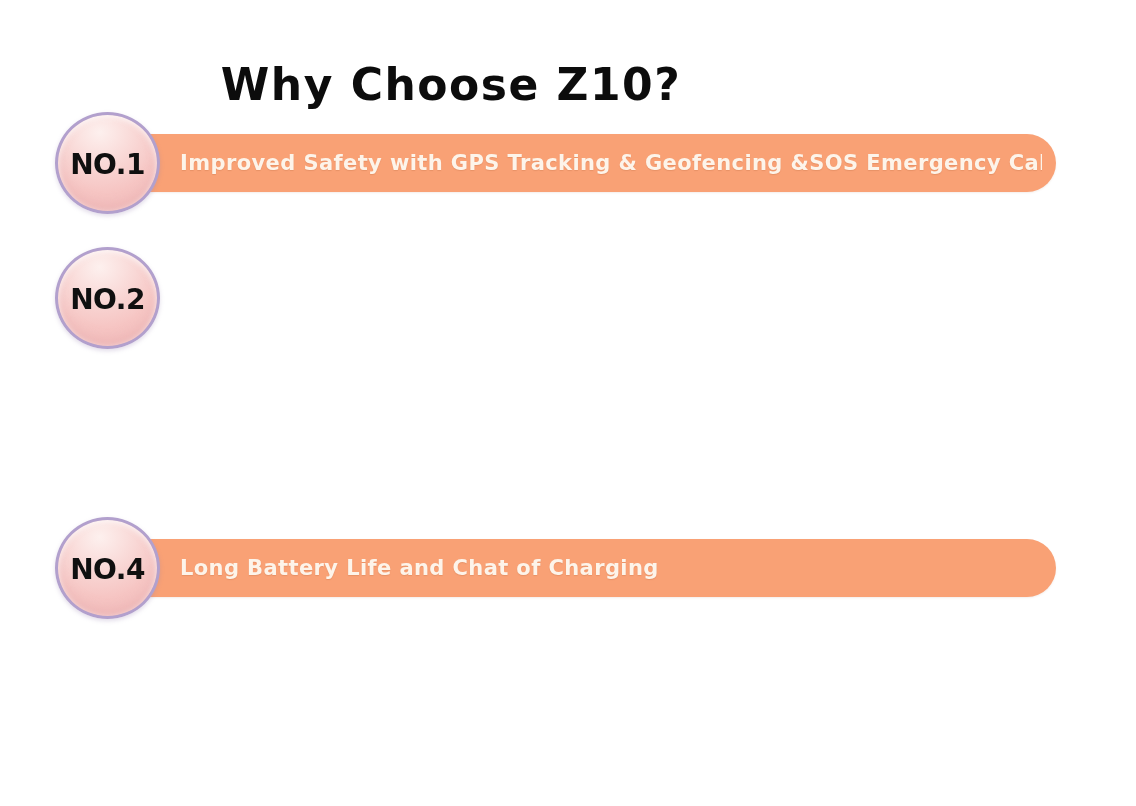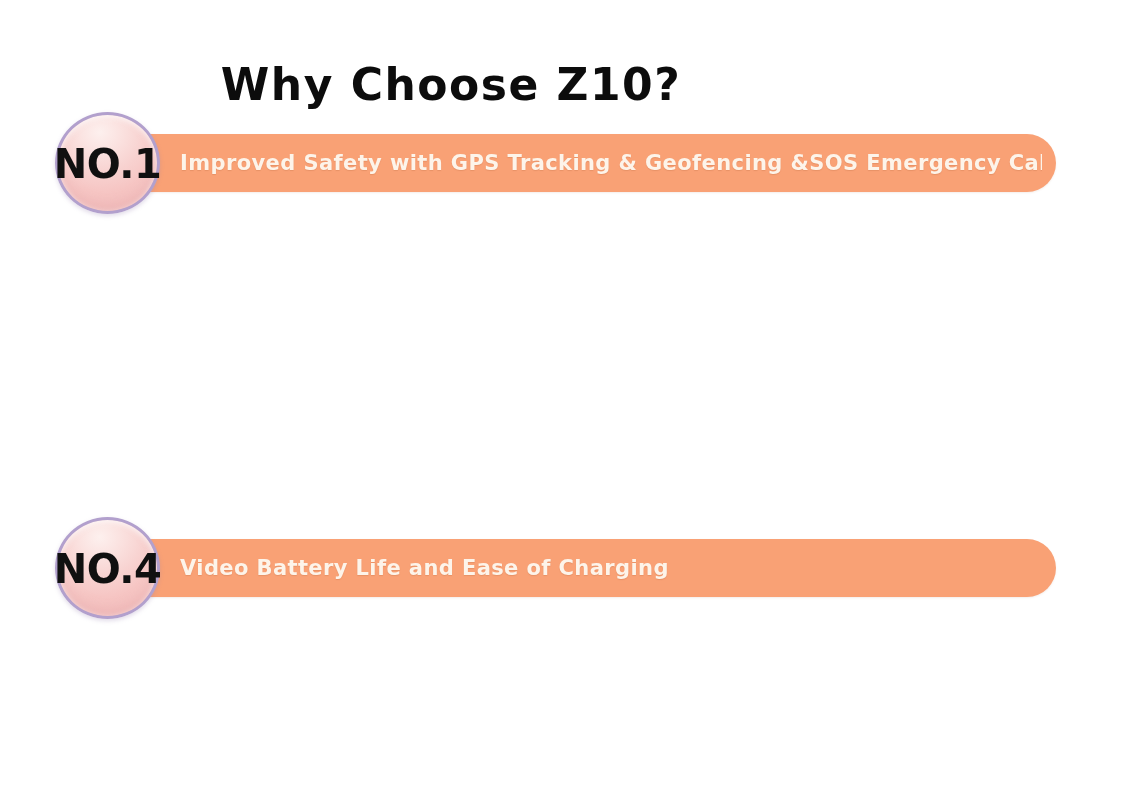--- a/index.html
+++ b/index.html
@@ -95,21 +95,21 @@
     box-shadow:
       inset 0 2px 6px rgba(255,255,255,0.85),
       inset 0 -6px 12px rgba(228,170,172,0.45),
       0 2px 4px rgba(150,130,175,0.28);
     display: flex;
     align-items: center;
     justify-content: center;
   }
   .feature-badge-label {
     font-family: "DejaVu Sans", sans-serif;
-    font-size: 40px;
+    font-size: 28px;
     font-weight: 700;
     letter-spacing: -0.5px;
     color: #101010;
     white-space: nowrap;
     transform: translateY(1px);
   }
 
   
   .row-0 { top: 108px; }
   .row-1 { top: 243px; }
@@ -127,28 +127,31 @@
   <div class="feature-row row-0">
     <div class="feature-bar">
       <div class="feature-bar-text">Improved Safety with GPS Tracking &amp; Geofencing &amp;SOS Emergency Calls</div>
     </div>
     <div class="feature-badge">
       <span class="feature-badge-label">NO.1</span>
     </div>
   </div>
 
   <div class="feature-row row-1">
+    <div class="feature-badge">
+      <span class="feature-badge-label">NO.2</span>
+    </div>
   </div>
 
   <div class="feature-row row-2">
   </div>
 
   <div class="feature-row row-3">
     <div class="feature-bar">
-      <div class="feature-bar-text">Video Battery Life and Ease of Charging</div>
+      <div class="feature-bar-text">Long Battery Life and Chat of Charging</div>
     </div>
     <div class="feature-badge">
       <span class="feature-badge-label">NO.4</span>
     </div>
   </div>
 
   <div class="feature-row row-4">
   </div>
 
 </div>

